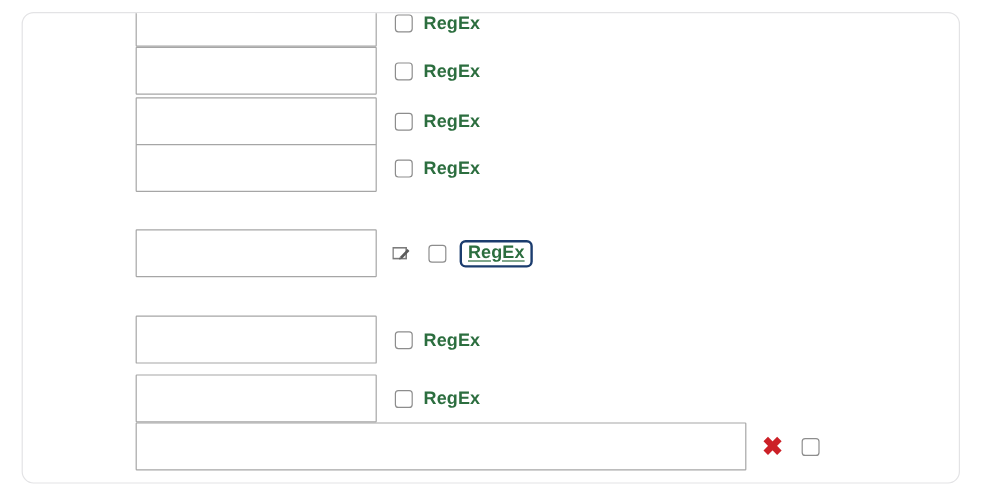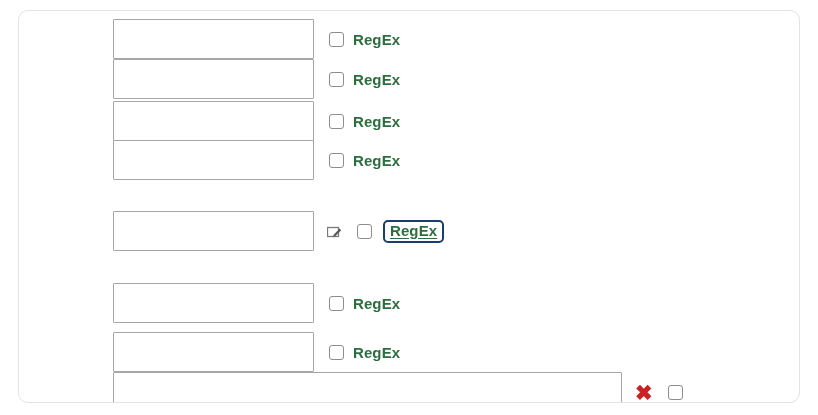--- a/index.html
+++ b/index.html
@@ -29,21 +29,20 @@
     overflow: hidden;
   }
 
   
   .row {
     position: absolute;
     left: 94px;
     height: 40px;
     display: flex;
     align-items: center;
-    margin-top: 20px;
   }
 
   .field {
     box-sizing: border-box;
     width: 201px;
     height: 40px;
     border: 1px solid #a6a6a6;
     border-radius: 1px;
     background: #ffffff;
     font-family: "Liberation Sans", sans-serif;

